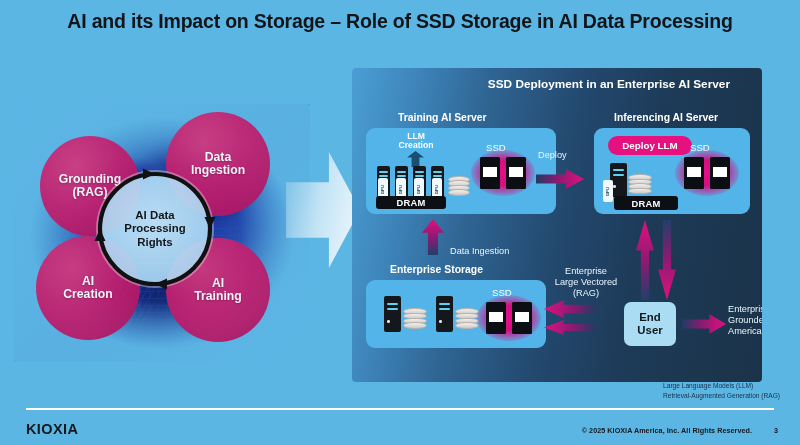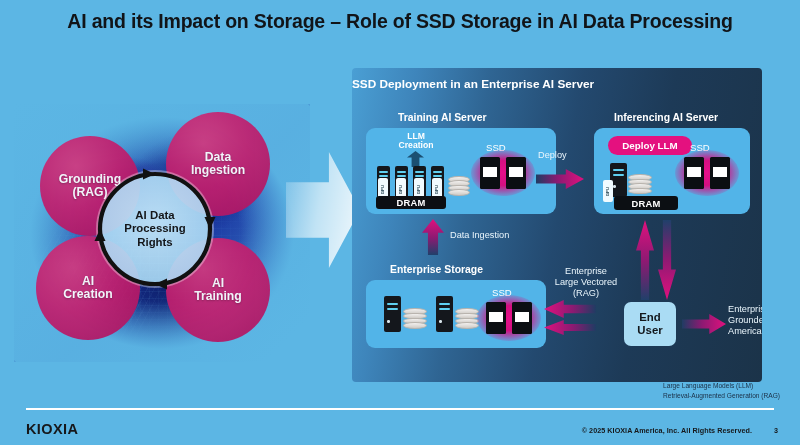--- a/index.html
+++ b/index.html
@@ -98,22 +98,22 @@
     clip-path:polygon(0% 26%, 58% 26%, 58% 0%, 100% 50%, 58% 100%, 58% 74%, 0% 74%);
   }
 
   
   .panel{
     position:absolute;left:352px;top:68px;width:410px;height:314px;border-radius:4px;
     background:linear-gradient(100deg, #4a9fd4 0%, #3e85bb 14%, #2f6593 30%, #23496f 50%, #1d3a57 70%, #1b3349 100%);
     overflow:hidden;
   }
   .panel-title{
-    position:absolute;left:0;top:9px;width:332px;text-align:left;
-    color:#ffffff;font-size:11.8px;font-weight:bold;
+    position:absolute;left:0;top:9px;width:332px;text-align:right;
+    color:#ffffff;font-size:11.8px;font-weight:bold;padding-left:46px;
   }
   .sec-title{position:absolute;color:#ffffff;font-size:10.4px;font-weight:bold;white-space:nowrap;}
   .box{
     position:absolute;background:#52b4e8;border-radius:9px;
   }
 
   
   .rack{position:absolute;background:#14171c;border-radius:2px;}
   .rack .slotline{position:absolute;left:16%;right:16%;height:2px;background:#5fd0f0;border-radius:1px;}
   .rack .dot{position:absolute;left:20%;width:2.5px;height:2.5px;border-radius:50%;background:#d8e4ea;}
@@ -333,21 +333,21 @@
       <div class="ssd-glow"></div>
       <div class="ssd-unit" style="left:0;top:0;width:20px;height:32px;">
           <b></b>
         </div>
       <div class="ssd-unit" style="left:26px;top:0;width:20px;height:32px;">
           <b></b>
         </div>
     </div>
 
     <div class="ar up" style="left:70px;top:151px;width:22px;height:36px;"></div>
-    <div class="arrow-lbl" style="left:98px;top:162px;">Data Ingestion</div>
+    <div class="arrow-lbl" style="left:98px;top:178px;">Data Ingestion</div>
 
     <div class="sec-title" style="left:38px;top:196px;">Enterprise Storage</div>
 
     <div class="box" style="left:14px;top:212px;width:180px;height:68px;"></div>
 
     <div class="rack" style="left:32px;top:228px;width:17px;height:36px;">
       <div class="slotline" style="top:7px;"></div>
         <div class="slotline" style="top:12px;"></div>
         <div class="dot" style="top:24px;"></div>
     </div>

